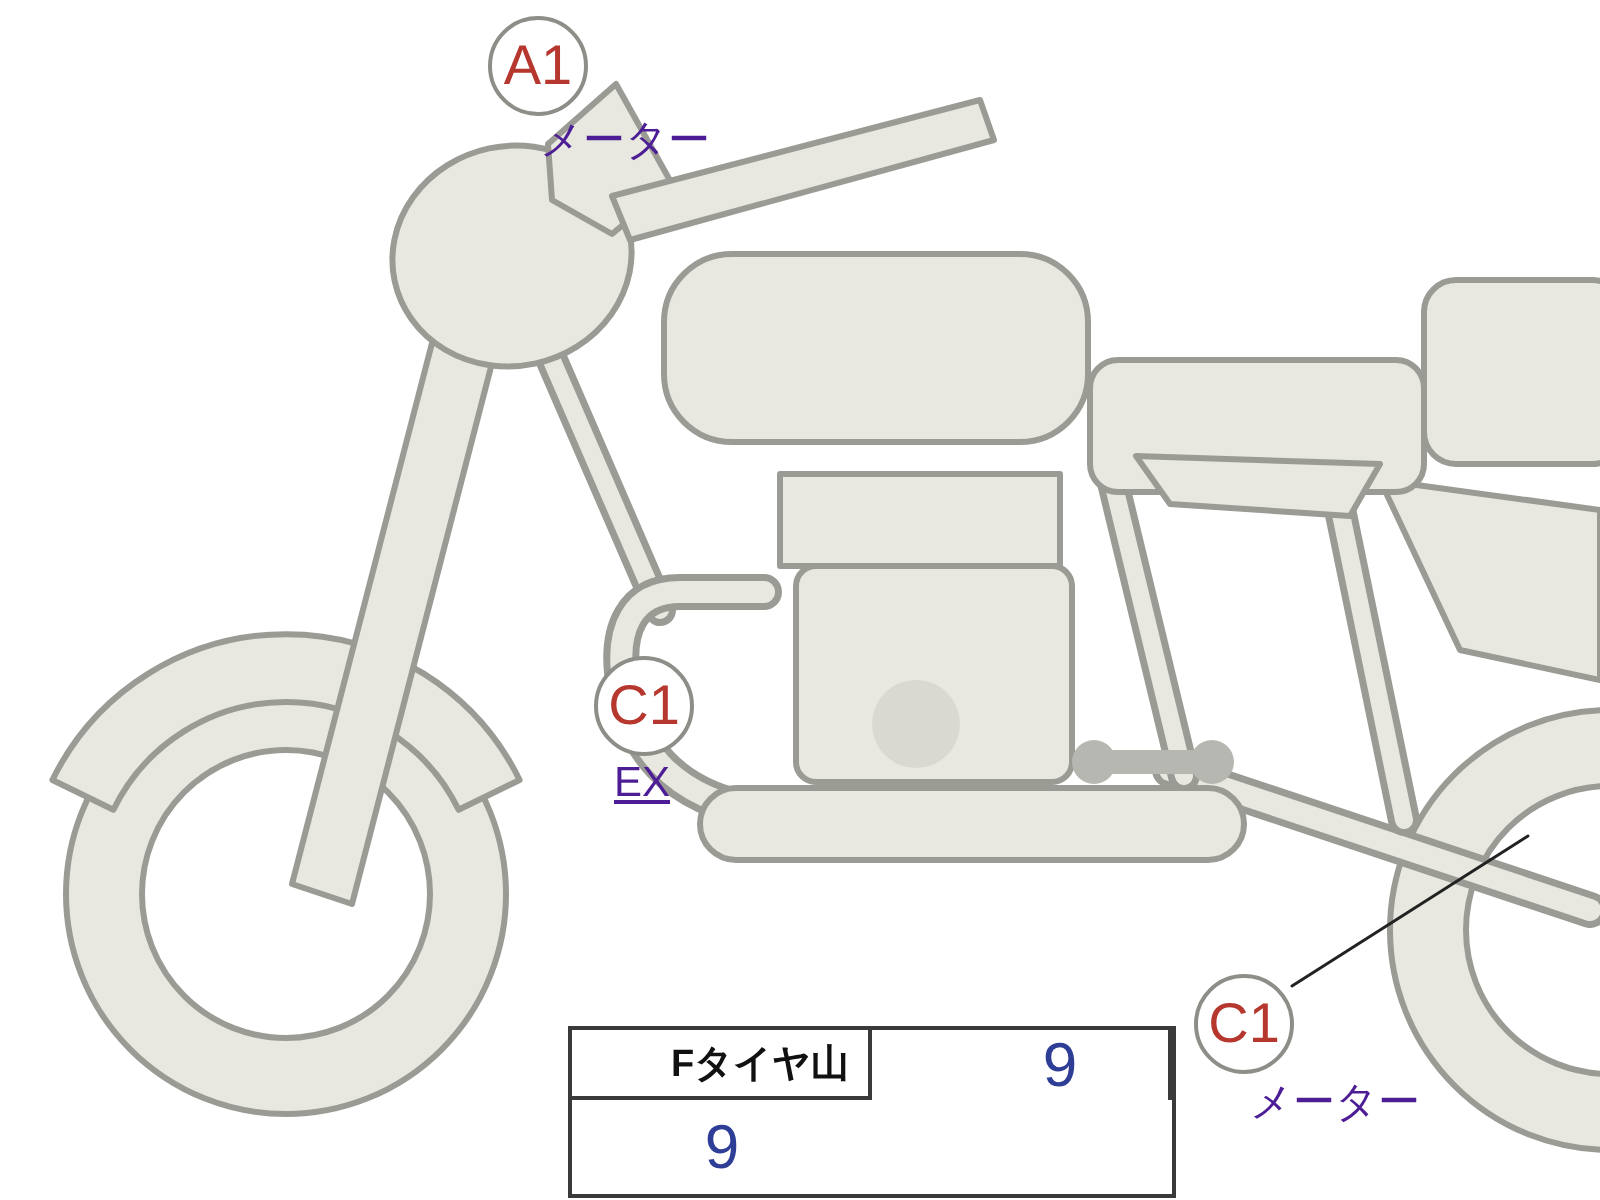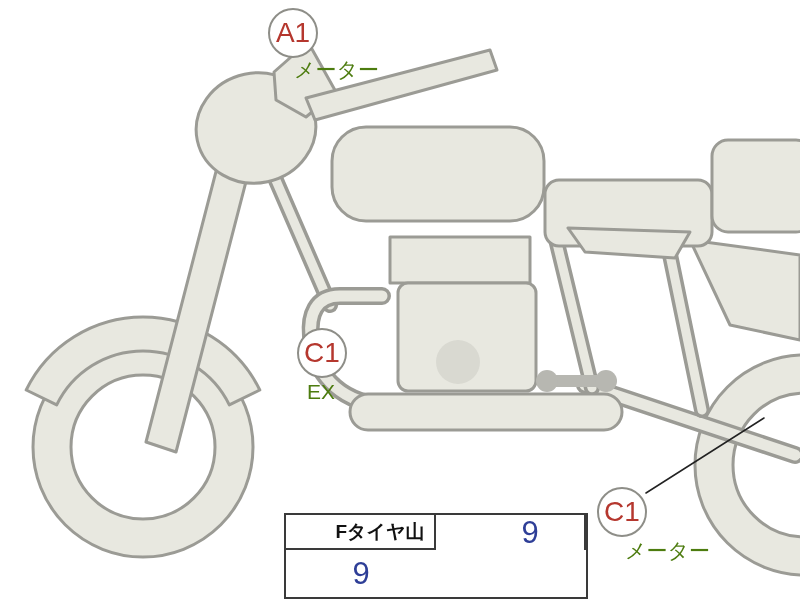--- a/index.html
+++ b/index.html
@@ -9,21 +9,21 @@
   }
   .bike-svg{position:absolute;left:0;top:0;}
   .marker{position:absolute;}
   .marker-circle{
     display:flex;align-items:center;justify-content:center;
     width:46px;height:46px;border-radius:50%;
     background:#ffffff;border:2px solid #8e8e88;
     color:#b5372e;font-size:28px;line-height:1;
   }
   .marker-caption{
-    position:absolute;color:#4d7c0f;font-size:21px;white-space:nowrap;
+    position:absolute;color:#4c1d95;font-size:21px;white-space:nowrap;
   }
   .tire-table{
     position:absolute;left:284px;top:513px;width:300px;
     display:grid;grid-template-columns:1fr 1fr;grid-template-rows:35px 47px;
     border:2px solid #3a3a3a;background:#ffffff;
   }
   .tire-table .cell{
     display:flex;align-items:center;justify-content:center;
   }
   .tire-table .hdr{
@@ -108,32 +108,32 @@
       <ellipse cx="256" cy="128" rx="60" ry="55" transform="rotate(-12 256 128)"></ellipse>
 
       <path d="M 274 72 L 308 42 L 336 92 L 306 117 L 276 100 Z"></path>
 
       <path d="M 306 98 L 490 50 L 497 70 L 315 120 Z"></path>
 
       <line x1="646" y1="493" x2="764" y2="418" stroke="#222222" stroke-width="1.5"></line>
     </g>
   </svg>
 
-  <div class="marker" style="left:268px;top:8px;">
+  <div class="marker" style="left:244px;top:8px;">
     <div class="marker-circle">
       <span>A1</span>
     </div>
     <div class="marker-caption" style="left:26px;top:48px;">メーター</div>
   </div>
 
   <div class="marker" style="left:297px;top:328px;">
     <div class="marker-circle">
       <span>C1</span>
     </div>
-    <div class="marker-caption" style="left:10px;top:52px;">EX</div>
+    <div class="marker-caption" style="left:10px;top:52px;text-decoration:underline;">EX</div>
   </div>
 
   <div class="marker" style="left:597px;top:487px;">
     <div class="marker-circle">
       <span>C1</span>
     </div>
     <div class="marker-caption" style="left:28px;top:50px;">メーター</div>
   </div>
 
   <div class="tire-table">

